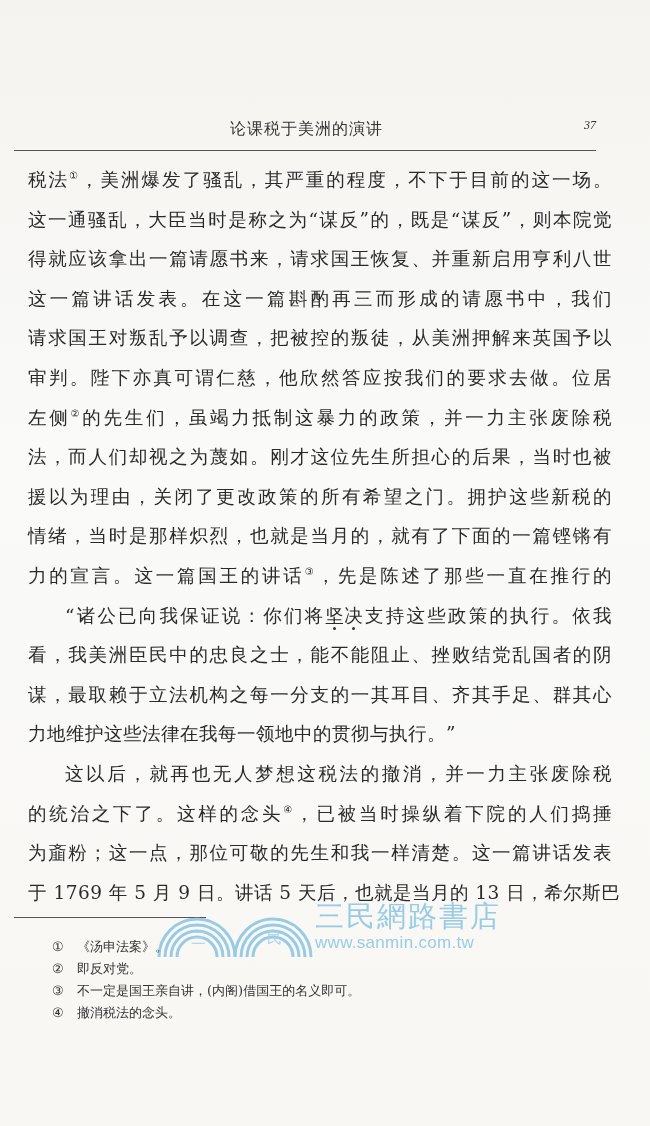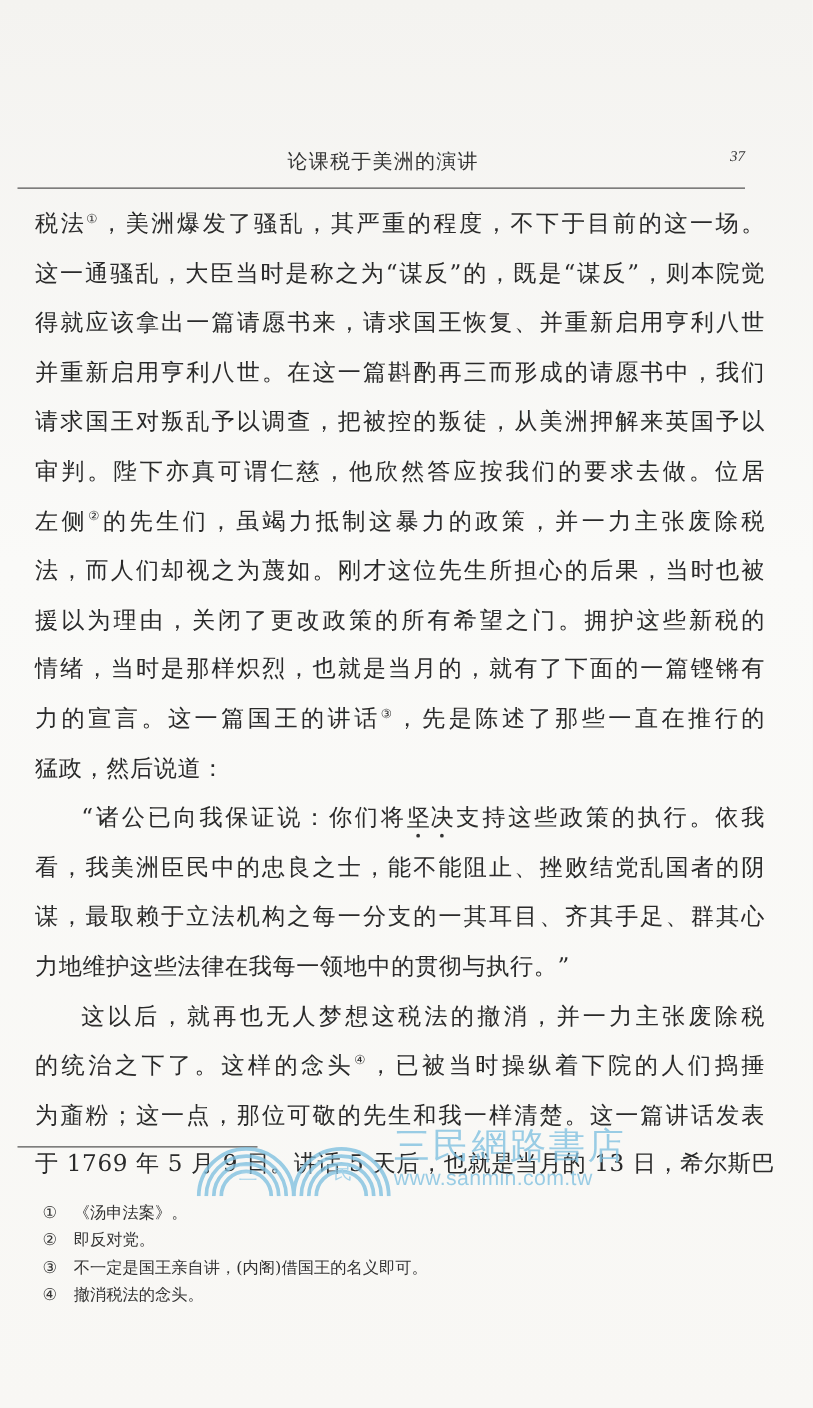--- a/index.html
+++ b/index.html
@@ -89,24 +89,23 @@
     }
     .footnote-rule {
       position: absolute;
       left: 14px;
       top: 917px;
       width: 192px;
       border-top: 1px solid #555;
     }
     .footnotes {
       position: absolute;
-      left: 34px;
+      left: 52px;
       top: 936px;
       width: 560px;
-      margin-top: 24px;
     }
     .footnote {
       height: 22px;
       line-height: 22px;
       font-size: 13px;
       color: #333;
       white-space: nowrap;
     }
     .footnote .marker {
       display: inline-block;
@@ -154,29 +153,28 @@
 
   <div class="running-head">
     <span class="title">论课税于美洲的演讲</span>
     <span class="page-num">37</span>
   </div>
 
   <div class="body-text">
     <div class="line"><span>税法</span><sup>①</sup><span>，美洲爆发了骚乱，其严重的程度，不下于目前的这一场。</span></div>
     <div class="line">这一通骚乱，大臣当时是称之为“谋反”的，既是“谋反”，则本院觉</div>
     <div class="line">得就应该拿出一篇请愿书来，请求国王恢复、并重新启用亨利八世</div>
-    <div class="line">并重新启用亨利八世。在这一篇斟酌再三而形成的请愿书中，我们</div>
+    <div class="line">这一篇讲话发表。在这一篇斟酌再三而形成的请愿书中，我们</div>
     <div class="line">请求国王对叛乱予以调查，把被控的叛徒，从美洲押解来英国予以</div>
     <div class="line">审判。陛下亦真可谓仁慈，他欣然答应按我们的要求去做。位居</div>
     <div class="line"><span>左侧</span><sup>②</sup><span>的先生们，虽竭力抵制这暴力的政策，并一力主张废除税</span></div>
     <div class="line">法，而人们却视之为蔑如。刚才这位先生所担心的后果，当时也被</div>
     <div class="line">援以为理由，关闭了更改政策的所有希望之门。拥护这些新税的</div>
     <div class="line">情绪，当时是那样炽烈，也就是当月的，就有了下面的一篇铿锵有</div>
     <div class="line"><span>力的宣言。这一篇国王的讲话</span><sup>③</sup><span>，先是陈述了那些一直在推行的</span></div>
-    <div class="line last">猛政，然后说道：</div>
     <div class="line indent"><span>“诸公已向我保证说：你们将</span><span class="emph-dot">坚</span><span class="emph-dot">决</span><span>支持这些政策的执行。依我</span></div>
     <div class="line">看，我美洲臣民中的忠良之士，能不能阻止、挫败结党乱国者的阴</div>
     <div class="line">谋，最取赖于立法机构之每一分支的一其耳目、齐其手足、群其心</div>
     <div class="line last">力地维护这些法律在我每一领地中的贯彻与执行。”</div>
     <div class="line indent">这以后，就再也无人梦想这税法的撤消，并一力主张废除税</div>
     <div class="line"><span>的统治之下了。这样的念头</span><sup>④</sup><span>，已被当时操纵着下院的人们捣捶</span></div>
     <div class="line">为齑粉；这一点，那位可敬的先生和我一样清楚。这一篇讲话发表</div>
     <div class="line">于 1769 年 5 月 9 日。讲话 5 天后，也就是当月的 13 日，希尔斯巴</div>
   </div>
 

